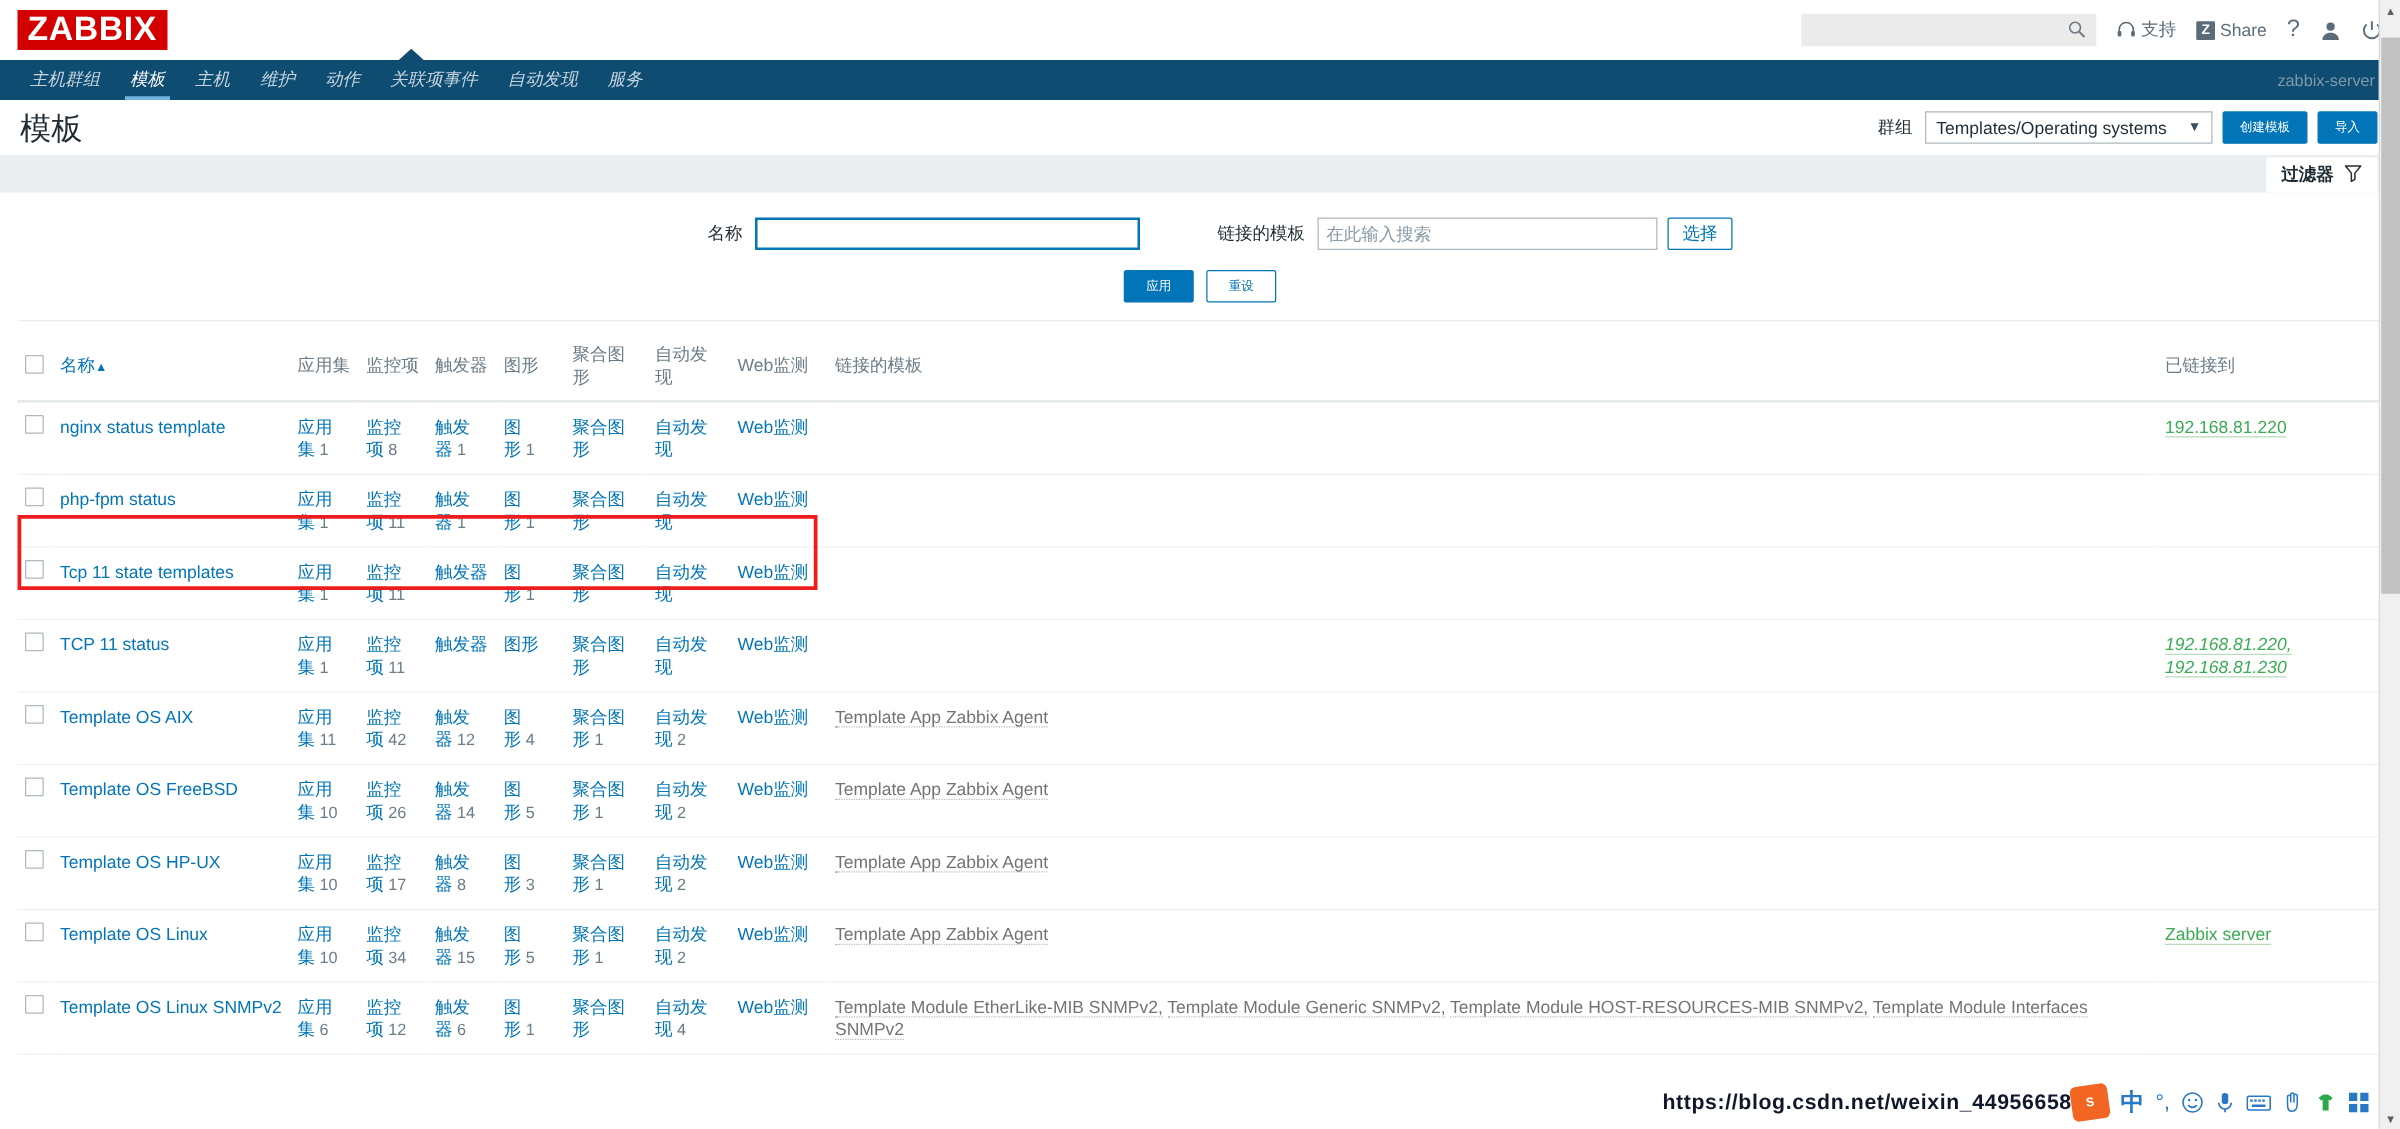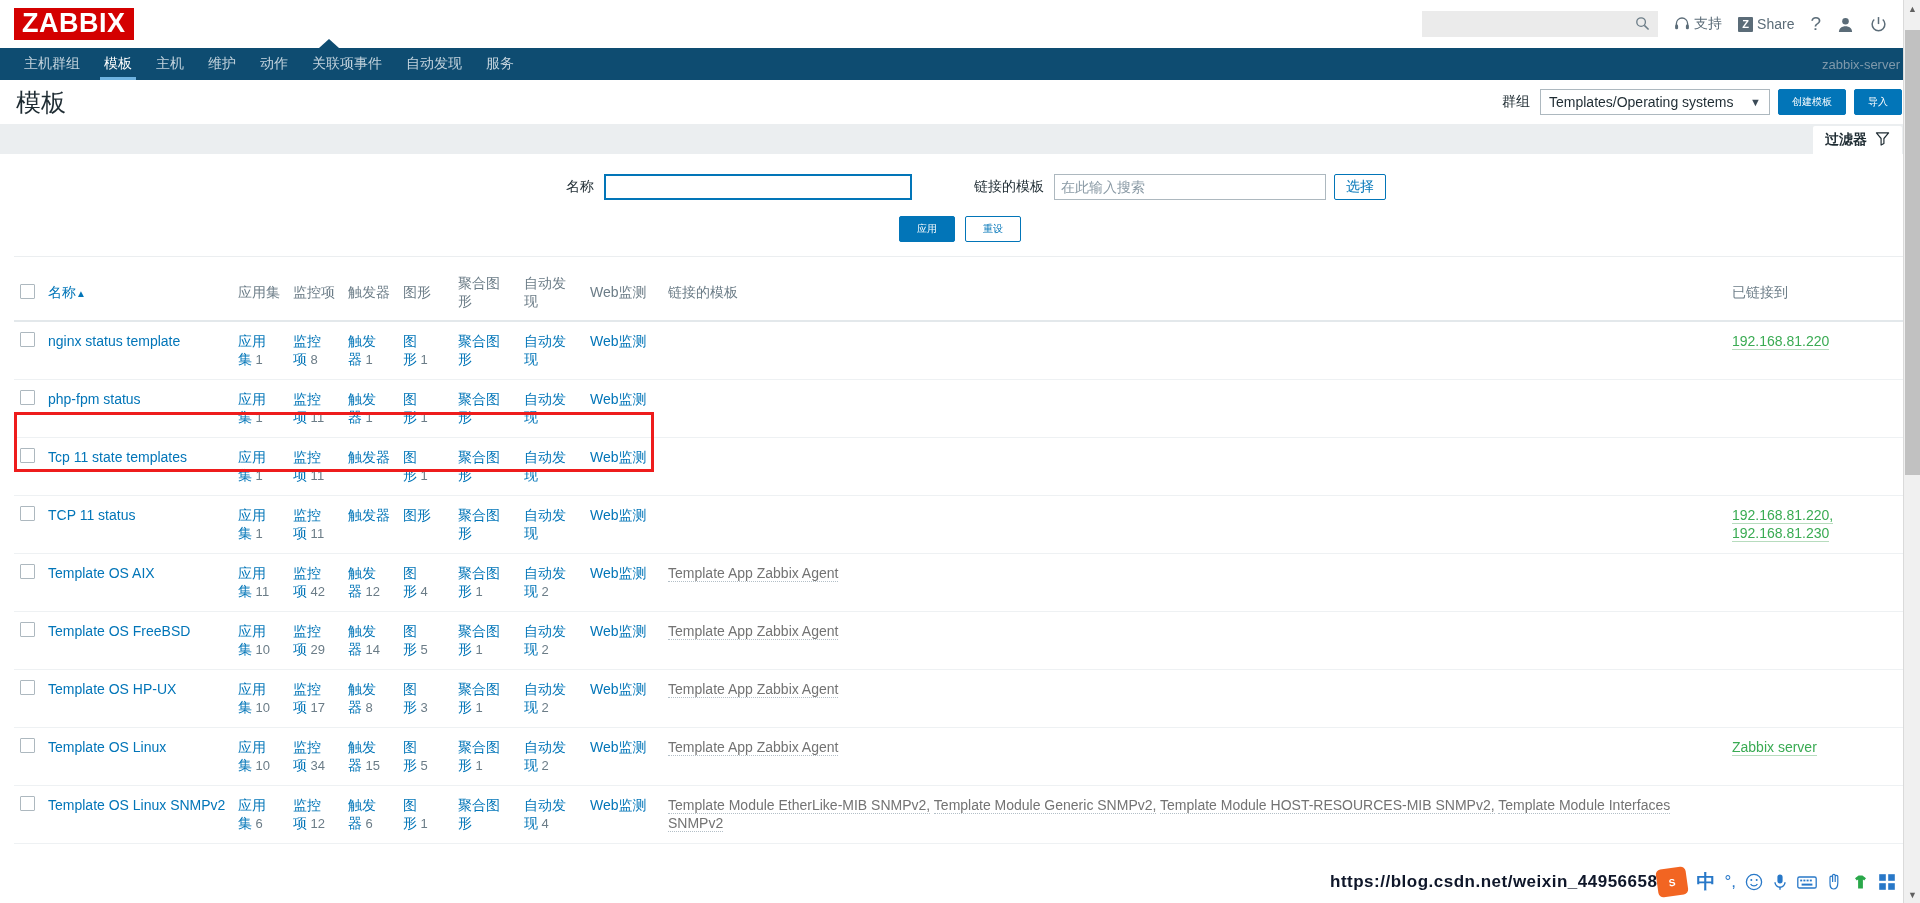--- a/index.html
+++ b/index.html
@@ -31,21 +31,21 @@
     margin-right: 22px;
   }
   .main-nav { display:flex; align-items:center; gap: 26px; }
   .main-nav .nav-item {
     font-size: 18px; color:#3b4b57; cursor:pointer;
     padding: 6px 2px; position:relative;
   }
   .main-nav .nav-item.active { color:#1f2c33; font-weight: 700; }
 
   .header-right {
-    position:absolute; right: 33px; top:0; height:48px;
+    position:absolute; right: 14px; top:0; height:48px;
     display:flex; align-items:center; gap: 16px;
   }
   .search-wrap {
     width: 236px; height: 26px; background:#ebebeb;
     border: none; display:flex; align-items:center;
     padding: 0 6px 0 8px; position:relative;
   }
   .search-wrap input {
     border:none; outline:none; background:transparent;
     width: 100%; font-size: 13px; color:#1f2c33;
@@ -64,21 +64,21 @@
   .hdr-ico { color:#5b6c78; cursor:pointer; display:flex; align-items:center; }
 
   
   .sub-nav {
     height: 32px; background:#0e4c71;
     display:flex; align-items:stretch;
     padding-left: 12px; position:relative;
   }
   .sub-nav .sitem {
     color:#c4d4de; font-size:14px; padding: 16px 12px;
-    display:flex; align-items:center; cursor:pointer; position:relative;
+    display:flex; align-items:center; cursor:pointer; position:relative;font-style:italic;
   }
   .sub-nav .sitem.active { color:#fff; }
   .sub-nav .sitem.active::after {
     content:""; position:absolute; left:8px; right:8px; bottom:0;
     height:3px; background:#6fb3e0;
   }
   .server-name {
     position:absolute; right:20px; top:0; height:32px;
     display:flex; align-items:center;
     color:#7f99ab; font-size:13px;
@@ -398,40 +398,40 @@
             <td class="col-cb"><span class="cb"></span></td>
             <td class="col-name"><a class="lnk">TCP 11 status</a></td>
             <td class="col-num"><a class="lnk">应用<br>集</a><span class="cnt"> 1</span></td>
             <td class="col-num"><a class="lnk">监控<br>项</a><span class="cnt"> 11</span></td>
             <td class="col-num"><a class="lnk">触发器</a></td>
             <td class="col-num"><a class="lnk">图形</a></td>
             <td class="col-num-w"><a class="lnk">聚合图形</a></td>
             <td class="col-num-w"><a class="lnk">自动发现</a></td>
             <td class="col-web"><a class="lnk">Web监测</a></td>
             <td class="cell-entries"></td>
-            <td style="width: 180px;"><a class="lnk-green">192.168.81.220,</a><br><a class="lnk-green">192.168.81.230</a></td>
+            <td style="width: 180px; font-style: italic;"><a class="lnk-green">192.168.81.220,</a><br><a class="lnk-green">192.168.81.230</a></td>
           </tr>
           <tr>
             <td class="col-cb"><span class="cb"></span></td>
             <td class="col-name"><a class="lnk">Template OS AIX</a></td>
             <td class="col-num"><a class="lnk">应用<br>集</a><span class="cnt"> 11</span></td>
             <td class="col-num"><a class="lnk">监控<br>项</a><span class="cnt"> 42</span></td>
             <td class="col-num"><a class="lnk">触发<br>器</a><span class="cnt"> 12</span></td>
             <td class="col-num"><a class="lnk">图<br>形</a><span class="cnt"> 4</span></td>
             <td class="col-num-w"><a class="lnk">聚合图<br>形</a><span class="cnt"> 1</span></td>
             <td class="col-num-w"><a class="lnk">自动发<br>现</a><span class="cnt"> 2</span></td>
             <td class="col-web"><a class="lnk">Web监测</a></td>
             <td class="cell-entries"><a class="lnk-grey">Template App Zabbix Agent</a></td>
             <td style="width: 180px;"></td>
           </tr>
           <tr>
             <td class="col-cb"><span class="cb"></span></td>
             <td class="col-name"><a class="lnk">Template OS FreeBSD</a></td>
             <td class="col-num"><a class="lnk">应用<br>集</a><span class="cnt"> 10</span></td>
-            <td class="col-num"><a class="lnk">监控<br>项</a><span class="cnt"> 29</span></td>
+            <td class="col-num"><a class="lnk">监控<br>项</a><span class="cnt"> 26</span></td>
             <td class="col-num"><a class="lnk">触发<br>器</a><span class="cnt"> 14</span></td>
             <td class="col-num"><a class="lnk">图<br>形</a><span class="cnt"> 5</span></td>
             <td class="col-num-w"><a class="lnk">聚合图<br>形</a><span class="cnt"> 1</span></td>
             <td class="col-num-w"><a class="lnk">自动发<br>现</a><span class="cnt"> 2</span></td>
             <td class="col-web"><a class="lnk">Web监测</a></td>
             <td class="cell-entries"><a class="lnk-grey">Template App Zabbix Agent</a></td>
             <td style="width: 180px;"></td>
           </tr>
           <tr>
             <td class="col-cb"><span class="cb"></span></td>

